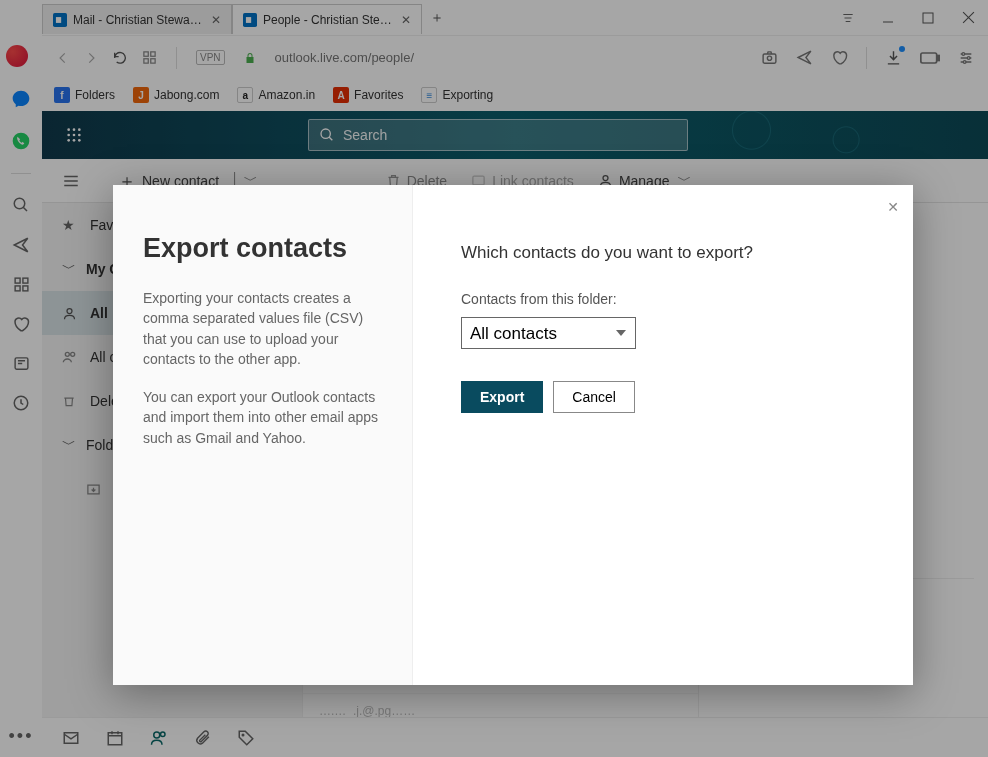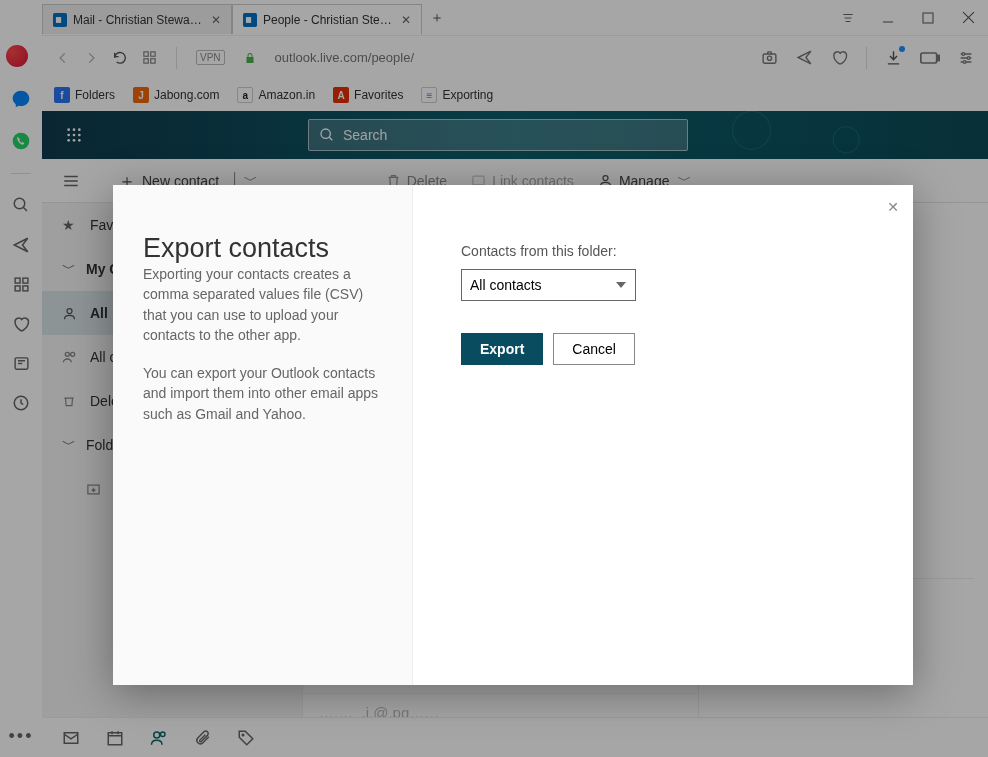--- a/index.html
+++ b/index.html
@@ -44,35 +44,35 @@
 .hamburger{color:#666}
 .app-body{display:flex;height:calc(100% - 92px)}
 .contact-nav{width:260px;background:#f4f4f4}
 .nav-row{height:44px;display:flex;align-items:center;gap:12px;padding:0 20px;color:#333}
 .nav-row.selected{background:#d9e4e7;font-weight:600}
 .nav-row .chev{width:12px;color:#666}
 .nav-row .ic{width:16px;color:#666;display:flex}
 .contact-list{flex:1;background:#fdfdfd;border-left:1px solid #eee}
 .contact-item{padding:10px 16px}
 .contact-item .n{color:#333}
-.contact-item .e{color:#777;font-size:15px}
+.contact-item .e{color:#777;font-size:12px}
 .selicon{width:18px;height:18px;border-radius:50%;background:#0b6a6a;display:inline-flex;align-items:center;justify-content:center;color:#fff;font-size:10px;margin-right:10px}
 .detail-pane{width:290px;background:#fff;border-left:1px solid #eee;padding:20px 14px;color:#444}
 .detail-row{display:flex;align-items:center;gap:10px;height:38px;color:#444}
 .bottom-tray{position:absolute;left:0;right:0;bottom:0;height:40px;background:#fff;border-top:1px solid #eee;display:flex;align-items:center;gap:26px;padding:0 20px;color:#666}
 
 .scrim{position:absolute;inset:0;background:rgba(0,0,0,.35);z-index:5}
 .modal{position:absolute;top:185px;left:113px;width:800px;height:500px;background:#fff;z-index:6;box-shadow:0 8px 40px rgba(0,0,0,.35);display:flex}
 .modal-left{width:300px;background:#fafafa;border-right:1px solid #eee;padding:48px 30px}
-.modal-left h1{font-size:27px;font-weight:400;color:#333;}
+.modal-left h1{font-size:27px;font-weight:700;color:#333;margin-bottom:24px}
 .modal-left p{color:#666;line-height:1.45;margin-bottom:18px;font-size:14px}
 .modal-right{flex:1;padding:58px 48px;position:relative}
 .modal-right .q{font-size:17px;color:#333;margin-bottom:28px}
 .modal-right .lbl{color:#555;margin-bottom:10px}
-.modal-right select{width:175px;height:32px;border:1px solid #666;padding:0 8px;background:#fff;font-size:14px;appearance:none}
+.modal-right select{width:175px;height:32px;border:1px solid #666;padding:0 8px;background:#fff;font-size:17px;appearance:none}
 .select-wrap{position:relative;display:inline-block}
 .select-wrap::after{content:"";position:absolute;right:10px;top:13px;border-left:5px solid transparent;border-right:5px solid transparent;border-top:6px solid #666;pointer-events:none}
 .modal-buttons{margin-top:32px;display:flex;gap:10px}
 .btn{height:32px;padding:0 18px;font-size:14px;border:1px solid #888;background:#fff;cursor:pointer}
 .btn.primary{background:#094b5f;border-color:#094b5f;color:#fff;font-weight:600}
 .modal-close{position:absolute;top:14px;right:14px;color:#888;cursor:pointer}
 .padlock{width:12px;height:12px}
 </style>
 </head>
 <body>
@@ -472,20 +472,21 @@
 
 <div class="scrim"></div>
 <div class="modal">
   <div class="modal-left">
     <h1>Export contacts</h1>
     <p>Exporting your contacts creates a comma separated values file (CSV) that you can use to upload your contacts to the other app.</p>
     <p>You can export your Outlook contacts and import them into other email apps such as Gmail and Yahoo.</p>
   </div>
   <div class="modal-right">
     <span class="modal-close">✕</span>
+    <div class="q">Which contacts do you want to export?</div>
     <div class="lbl">Contacts from this folder:</div>
     <div class="select-wrap">
       <select>
         <option>All contacts</option>
       </select>
     </div>
     <div class="modal-buttons">
       <button class="btn primary">Export</button>
       <button class="btn">Cancel</button>
     </div>

